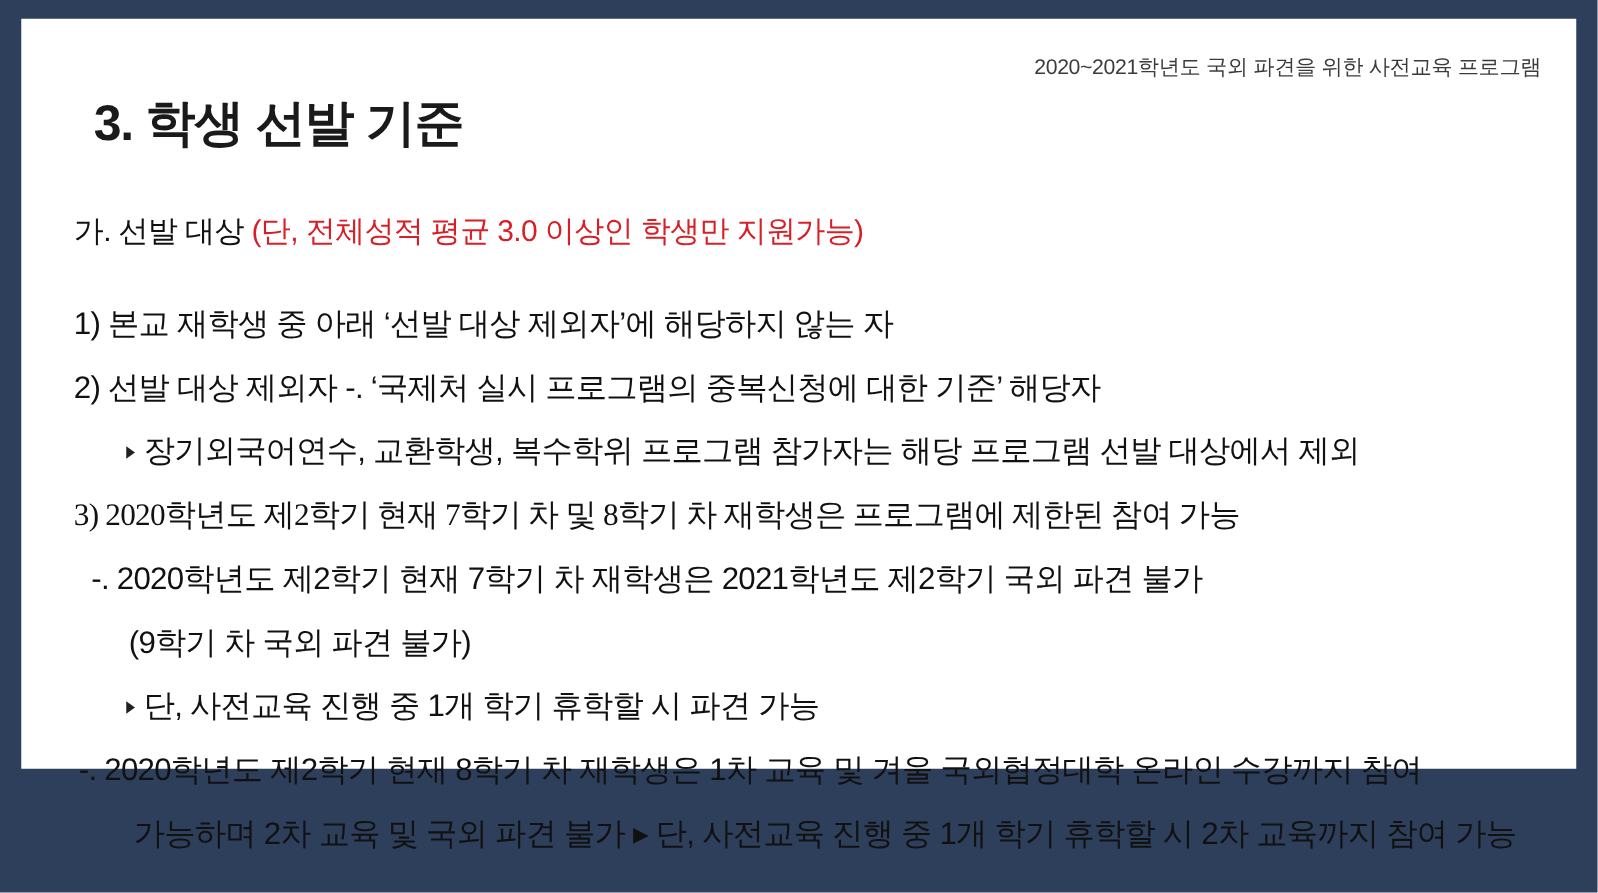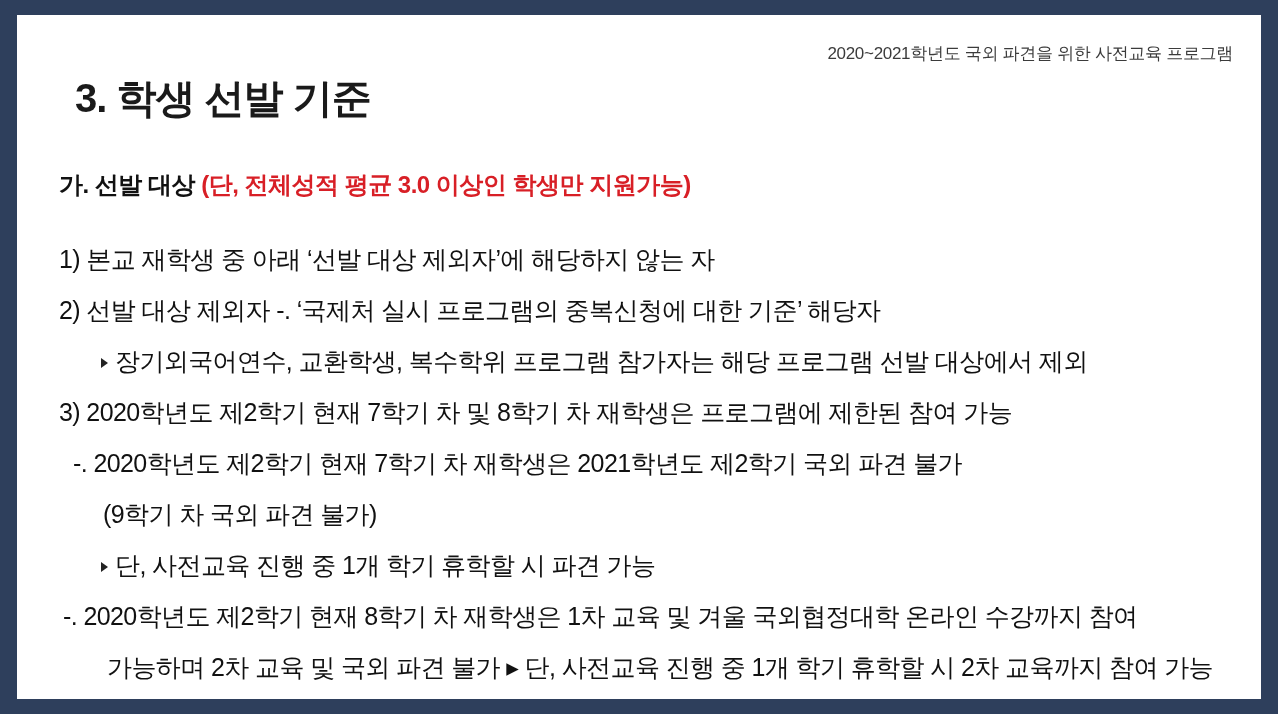--- a/index.html
+++ b/index.html
@@ -11,21 +11,21 @@
     height: 714px;
     background: #2e3f5c;
     font-family: "Liberation Sans", sans-serif;
     overflow: hidden;
   }
   .slide {
     position: absolute;
     left: 17px;
     top: 15px;
     width: 1244px;
-    height: 684px;
+    height: 600px;
     background: #ffffff;
     box-sizing: border-box;
   }
   .header-note {
     position: absolute;
     right: 28px;
     top: 27px;
     font-size: 17px;
     color: #3b3b3b;
     letter-spacing: -0.3px;
@@ -38,21 +38,21 @@
     font-size: 40px;
     font-weight: bold;
     color: #1a1a1a;
     letter-spacing: -1px;
   }
   .section-head {
     position: absolute;
     left: 42px;
     top: 154px;
     font-size: 24px;
-    font-weight: bold;
+    font-weight: normal;
     color: #111111;
     letter-spacing: -0.5px;
     white-space: nowrap;
   }
   .section-head .accent {
     color: #d81f26;
   }
   .body-block {
     position: absolute;
     left: 42px;
@@ -62,21 +62,21 @@
   .line {
     font-size: 25px;
     color: #111111;
     letter-spacing: -0.6px;
     white-space: nowrap;
     line-height: 1.0;
   }
   .l-0  { margin-left: 0px;   margin-top: 14px; }
   .l-1  { margin-left: 0px;   margin-top: 26px; }
   .l-2  { margin-left: 42px;  margin-top: 26px; }
-  .l-3  { margin-left: 0px;   margin-top: 26px; }
+  .l-3  { margin-left: 0px;   margin-top: 26px; font-family: Liberation Serif, serif; }
   .l-4  { margin-left: 14px;  margin-top: 26px; }
   .l-5  { margin-left: 44px;  margin-top: 26px; }
   .l-6  { margin-left: 42px;  margin-top: 26px; }
   .l-7  { margin-left: 4px;   margin-top: 26px; }
   .l-8  { margin-left: 48px;  margin-top: 26px; }
   .tri {
     display: inline-block;
     width: 0; height: 0;
     border-left: 7px solid #222;
     border-top: 5px solid transparent;

